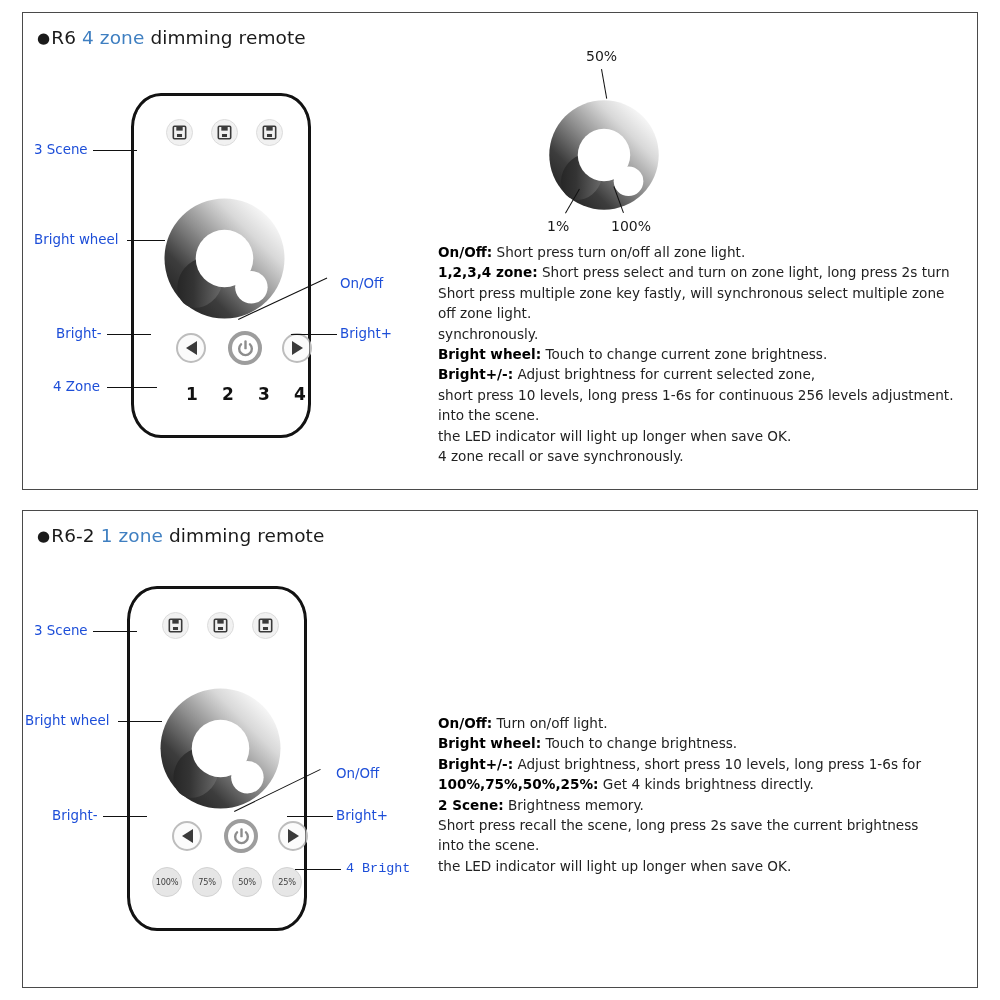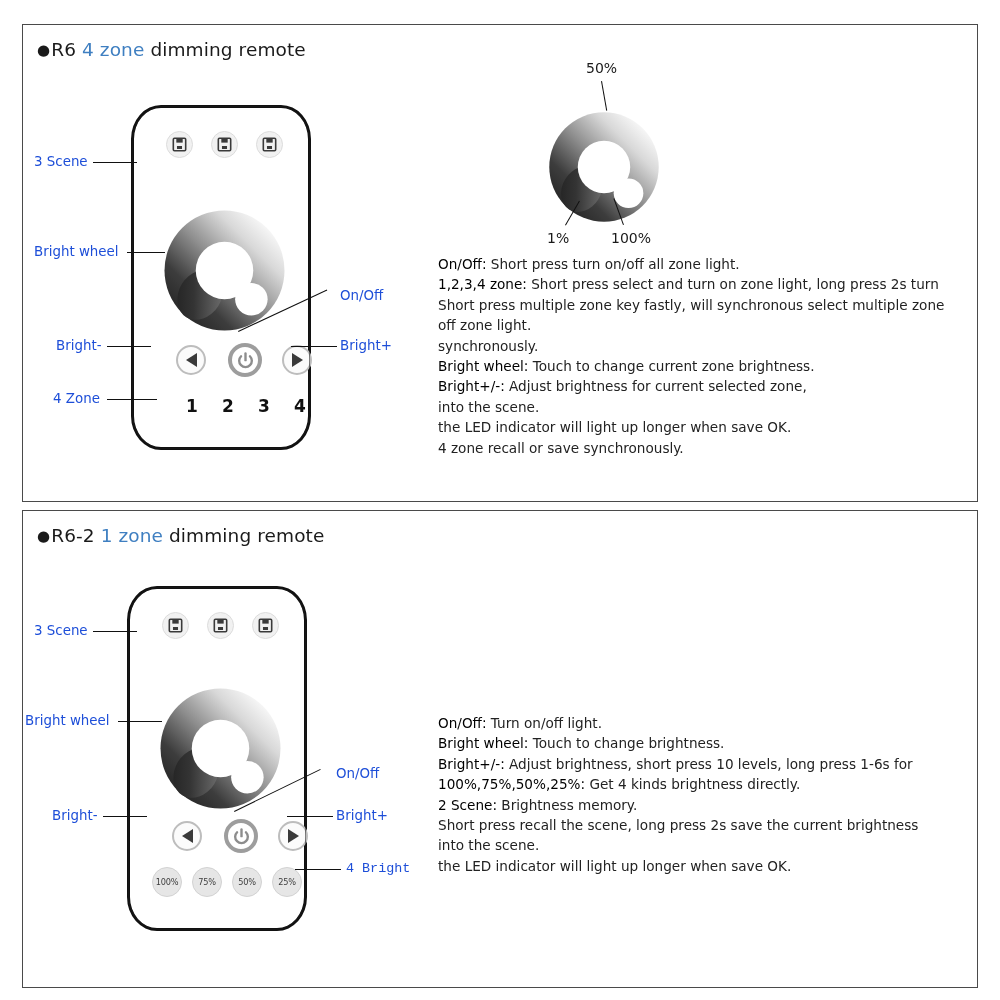--- a/index.html
+++ b/index.html
@@ -12,21 +12,21 @@
   }
   .page { position: relative; width: 1000px; height: 1000px; }
 
   .panel {
     position: absolute;
     left: 22px;
     width: 956px;
     border: 1px solid #4a4a4a;
     background: #fff;
   }
-  #panel-1 { top: 12px; height: 478px; margin-top: 12px; }
+  #panel-1 { top: 12px; height: 478px; }
   #panel-2 { top: 510px; height: 478px; }
 
   .panel-title {
     position: absolute;
     left: 14px;
     top: 14px;
     font-size: 18.5px;
     letter-spacing: .1px;
     white-space: nowrap;
     color: #1a1a1a;
@@ -149,21 +149,21 @@
 
   
   .desc {
     position: absolute;
     font-size: 13.6px;
     line-height: 20.4px;
     color: #222;
     white-space: nowrap;
   }
   .desc .row { white-space: nowrap; }
-  .desc b { font-weight: normal; color: #000; }
+  .desc b { font-weight: bold; color: #000; }
 </style>
 </head>
 <body>
 
 <div class="page">
 
   <div class="panel" id="panel-1">
 
     <div class="panel-title">
       <span class="bullet">●</span><span>R6 </span><span class="hl">4 zone</span><span> dimming remote</span>
@@ -290,20 +290,21 @@
     <div class="leader-diag" style="left:600px; top:200px; width:28px; transform: rotate(-110deg);"></div>
 
     <div class="desc" style="left:415px; top:229px;">
       <div class="row"><b>On/Off:</b><span> Short press turn on/off all zone light.</span></div>
       <div class="row"><b>1,2,3,4 zone:</b><span> Short press select and turn on zone light, long press 2s turn</span></div>
       <div class="row">Short press multiple zone key fastly, will synchronous select multiple zone</div>
       <div class="row">off zone light.</div>
       <div class="row">synchronously.</div>
       <div class="row"><b>Bright wheel:</b><span> Touch to change current zone brightness.</span></div>
       <div class="row"><b>Bright+/-:</b><span> Adjust brightness for current selected zone,</span></div>
+      <div class="row">short press 10 levels, long press 1-6s for continuous 256 levels adjustment.</div>
       <div class="row">into the scene.</div>
       <div class="row">the LED indicator will light up longer when save OK.</div>
       <div class="row">4 zone recall or save synchronously.</div>
     </div>
   </div>
 
   <div class="panel" id="panel-2">
 
     <div class="panel-title">
       <span class="bullet">●</span><span>R6-2 </span><span class="hl">1 zone</span><span> dimming remote</span>

